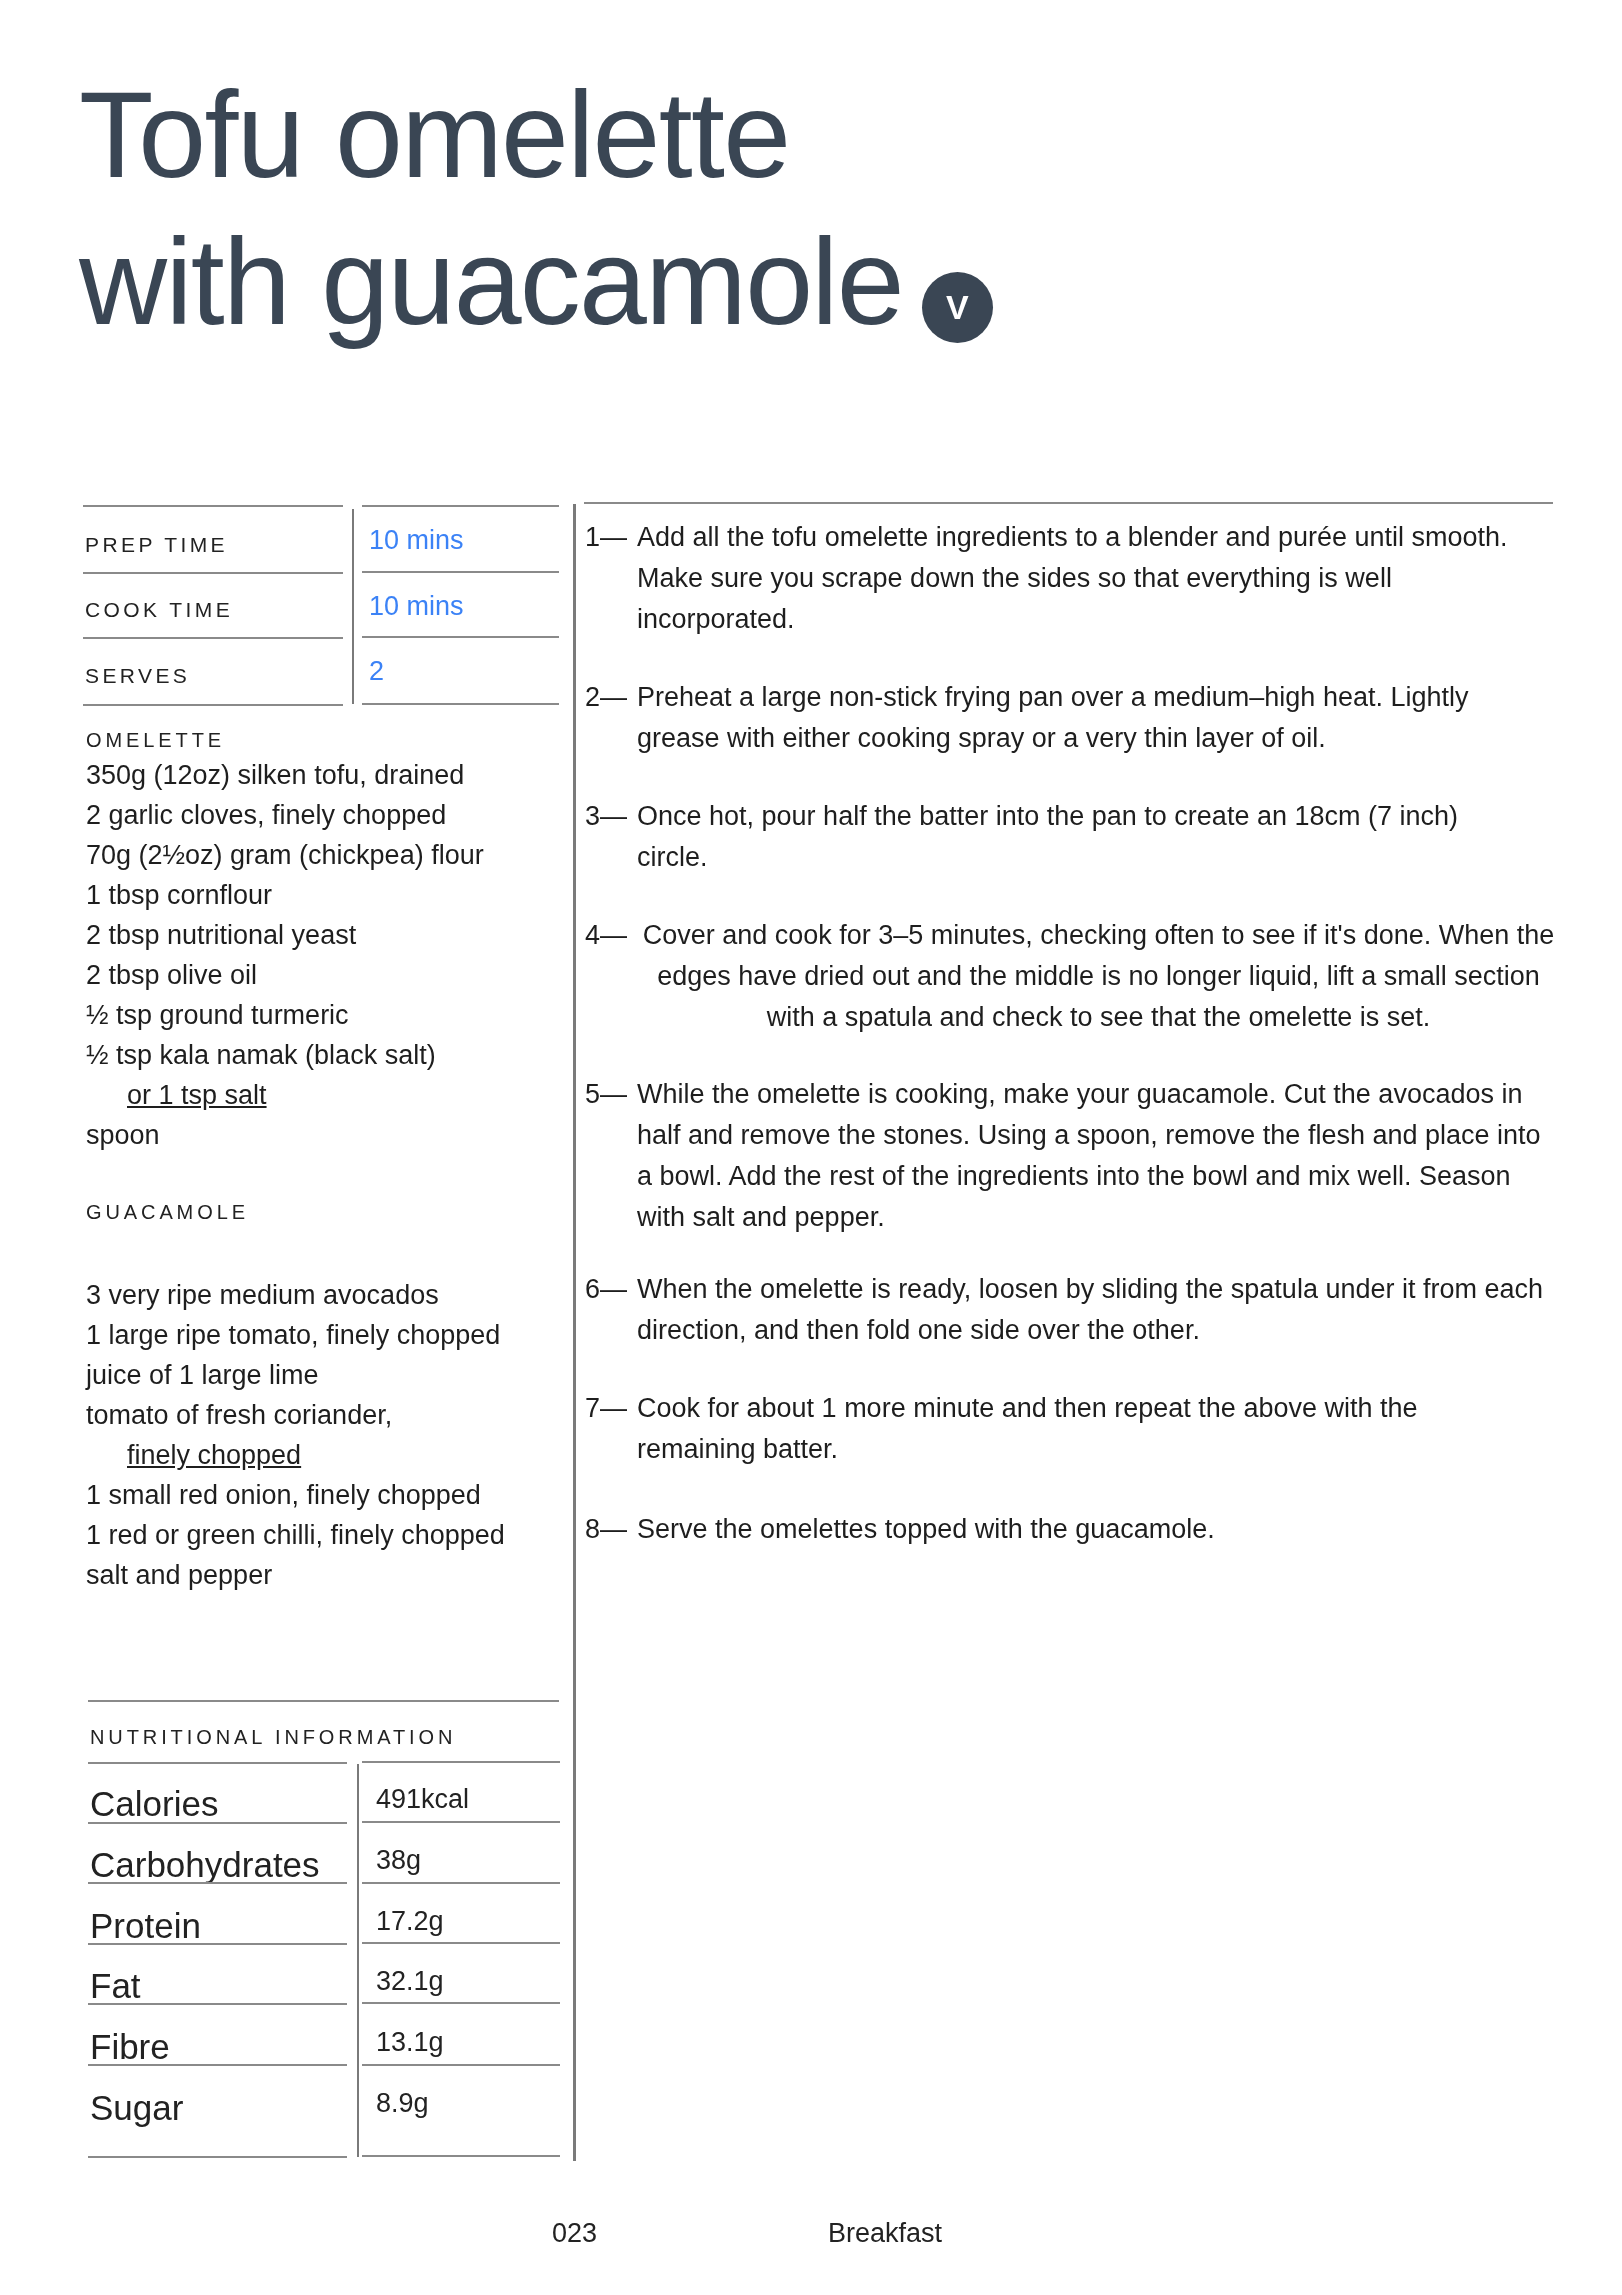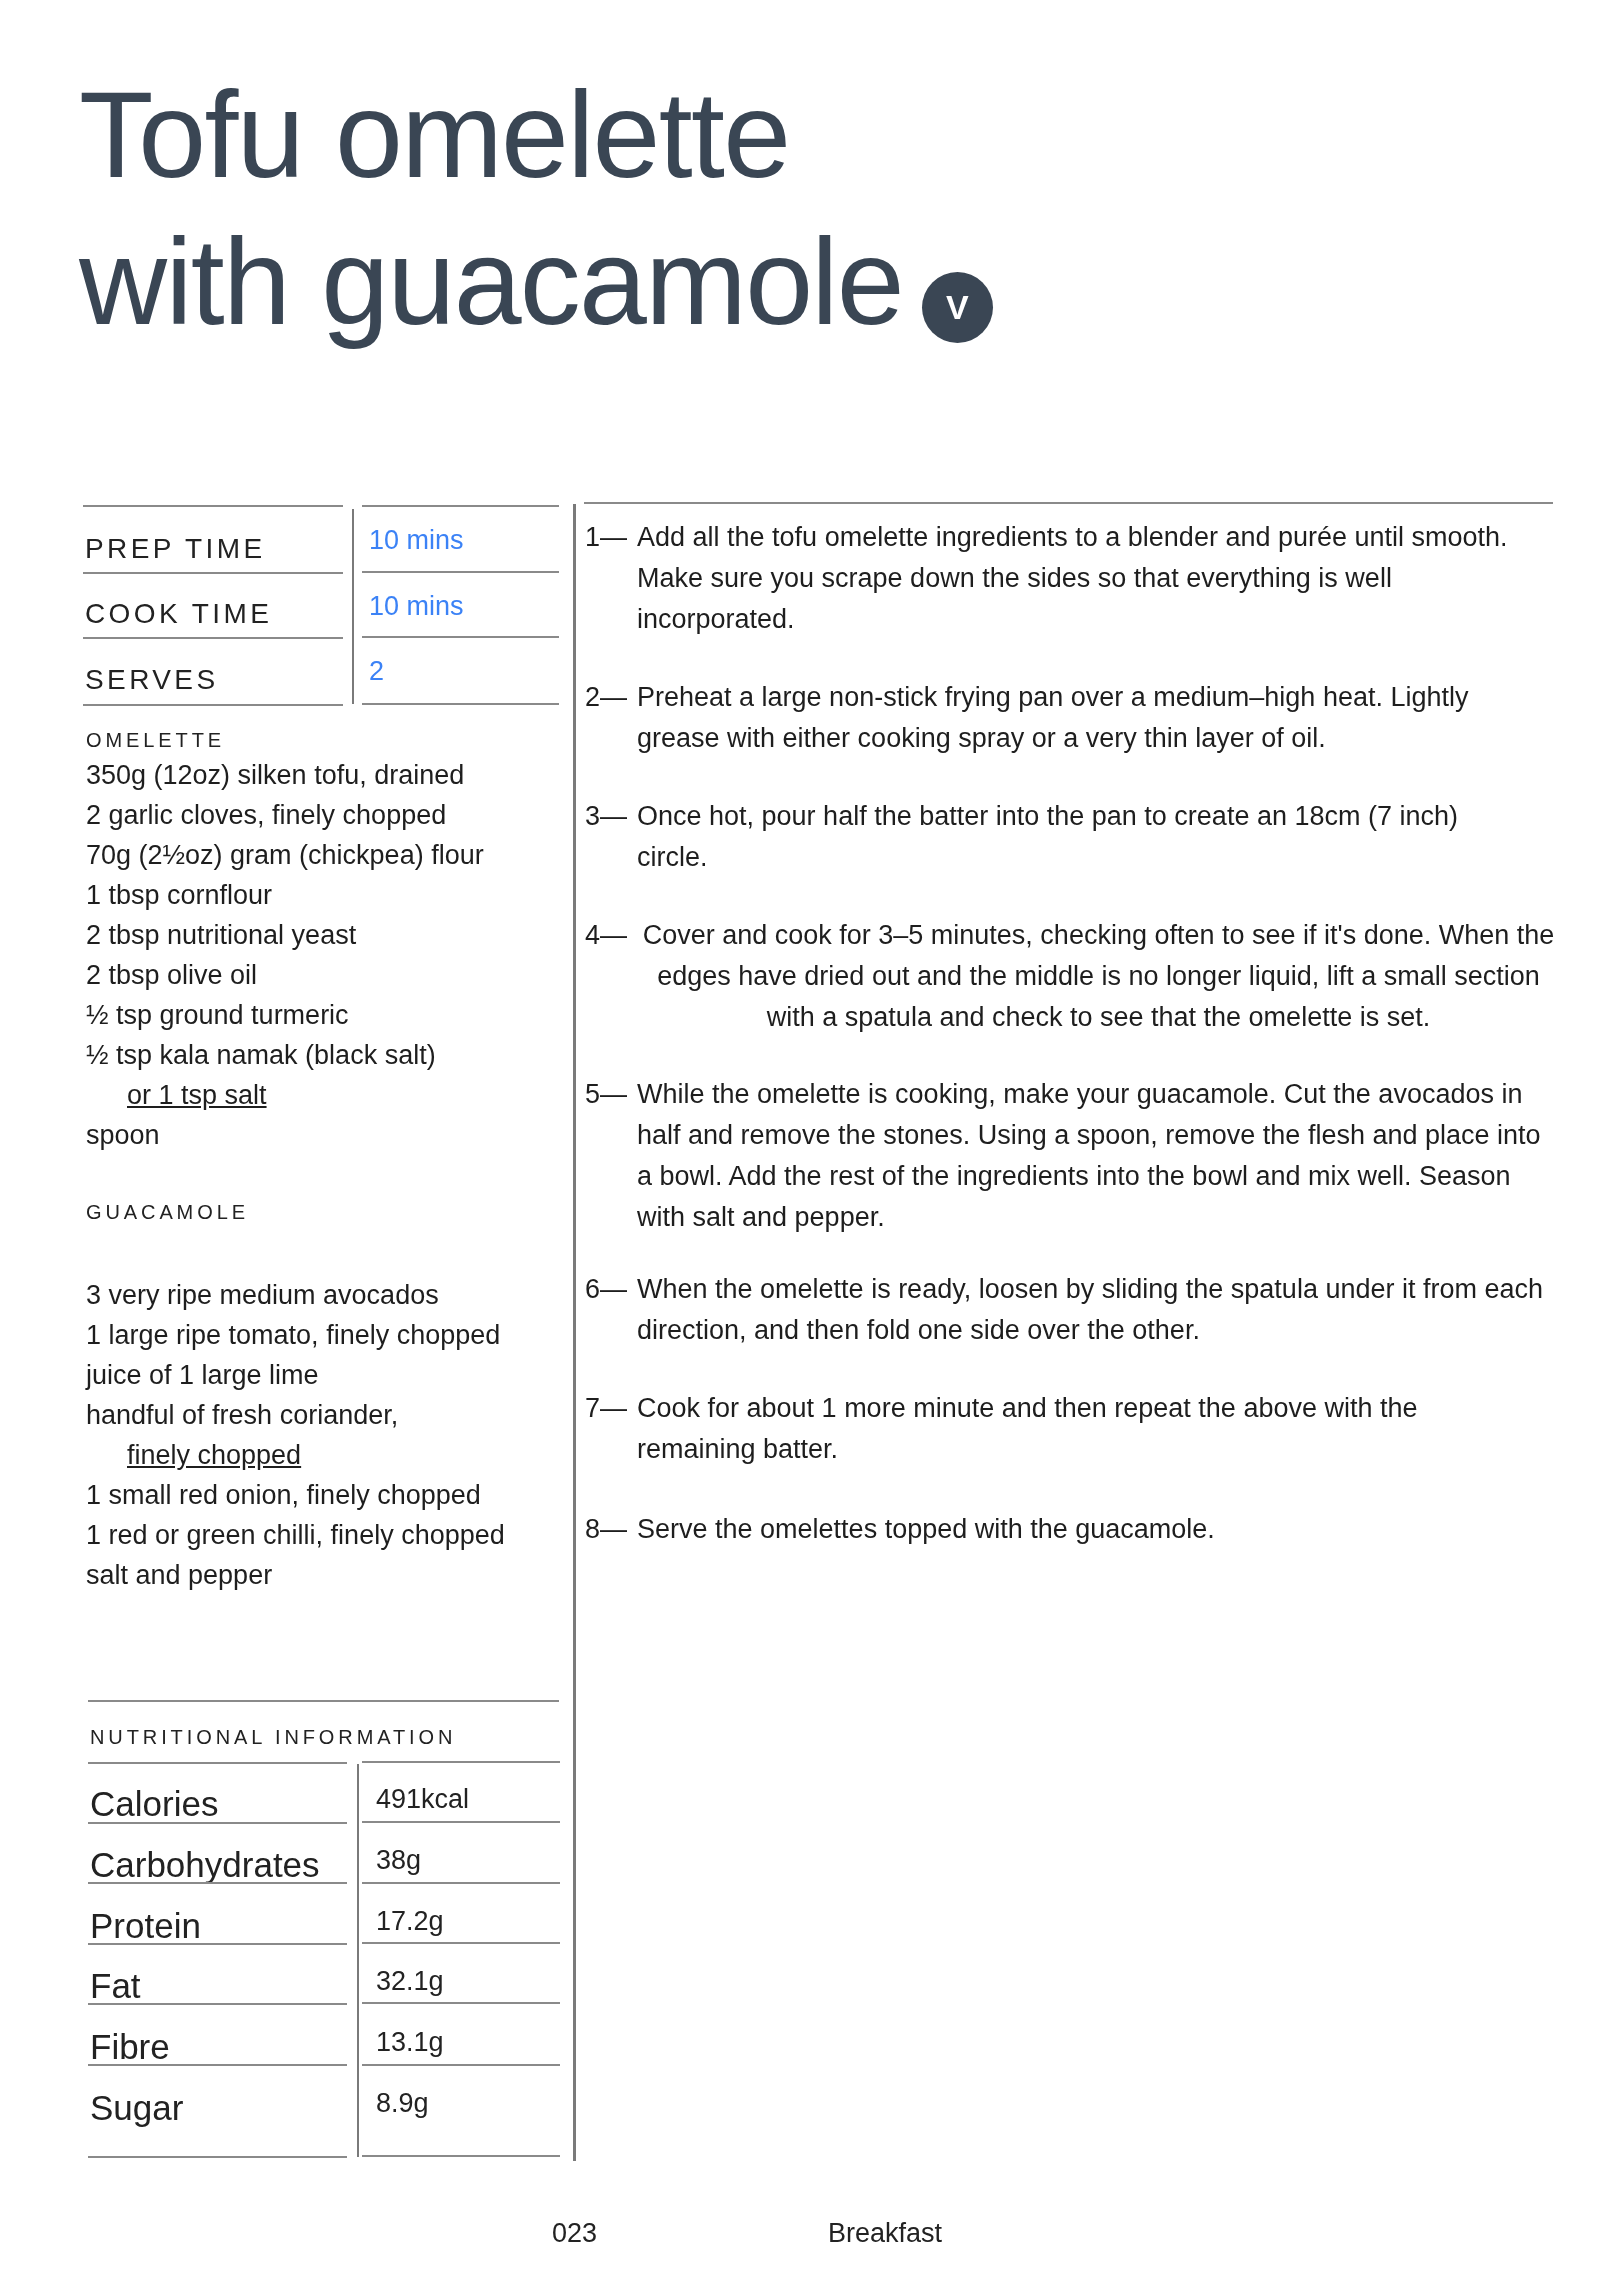--- a/index.html
+++ b/index.html
@@ -21,21 +21,21 @@
     text-align: center; vertical-align: 5.2px; margin-left: 19px; letter-spacing: 0;
     font-weight: bold;
   }
 
   
   .rule { position: absolute; height: 1.7px; background: #8a8a8a; }
   .vrule { position: absolute; width: 2.6px; background: #7a7a7a; }
 
   
   .meta-label {
-    position: absolute; left: 85px; font-size: 28px; letter-spacing: 3.4px; color: #222;
+    position: absolute; left: 85px; font-size: 21px; letter-spacing: 3.4px; color: #222;
   }
   .meta-value { position: absolute; left: 369px; font-size: 27px; color: #3b82f6; }
 
   
   .section-head {
     position: absolute; left: 86px; font-size: 20px; letter-spacing: 3.9px; color: #222;
   }
   .ing-list { position: absolute; left: 86px; margin: 0; padding: 0; list-style: none; }
   .ing-list li { font-size: 27px; line-height: 40px; height: 40px; white-space: nowrap; color: #1e1e1e; }
   .ing-list li.indent { padding-left: 41px; text-decoration: underline; }
@@ -98,21 +98,21 @@
     <li>spoon</li>
   </ul>
 </div>
 
 <div>
   <div class="section-head" style="top:1201px;">GUACAMOLE</div>
   <ul class="ing-list" style="top:1229px;margin-top:46px;">
     <li>3 very ripe medium avocados</li>
     <li>1 large ripe tomato, finely chopped</li>
     <li>juice of 1 large lime</li>
-    <li>handful of fresh coriander,</li>
+    <li>tomato of fresh coriander,</li>
     <li class="indent">finely chopped</li>
     <li>1 small red onion, finely chopped</li>
     <li>1 red or green chilli, finely chopped</li>
     <li>salt and pepper</li>
   </ul>
 </div>
 
 <div>
   <div class="rule" style="left:88px; top:1700px; width:471px;"></div>
   <div class="section-head" style="left:90px; top:1726px;">NUTRITIONAL INFORMATION</div>

